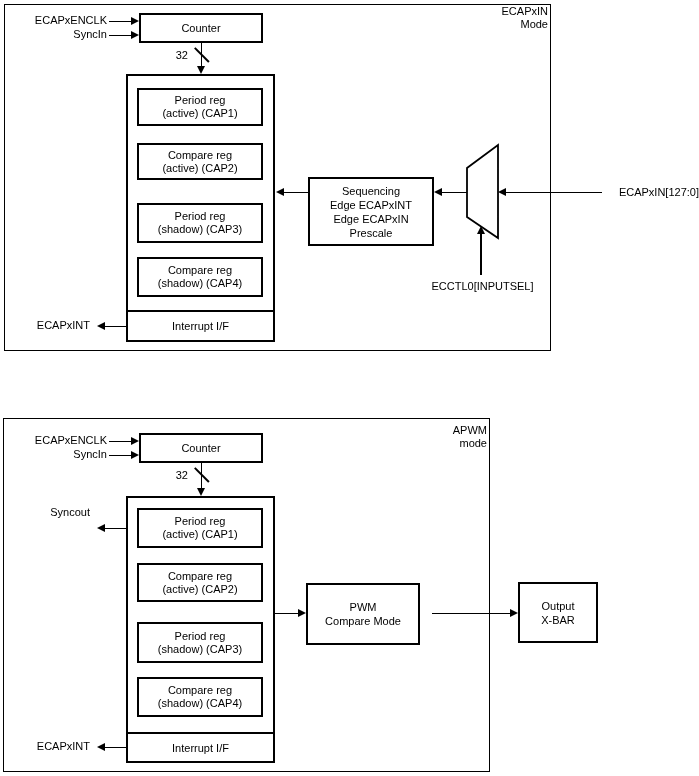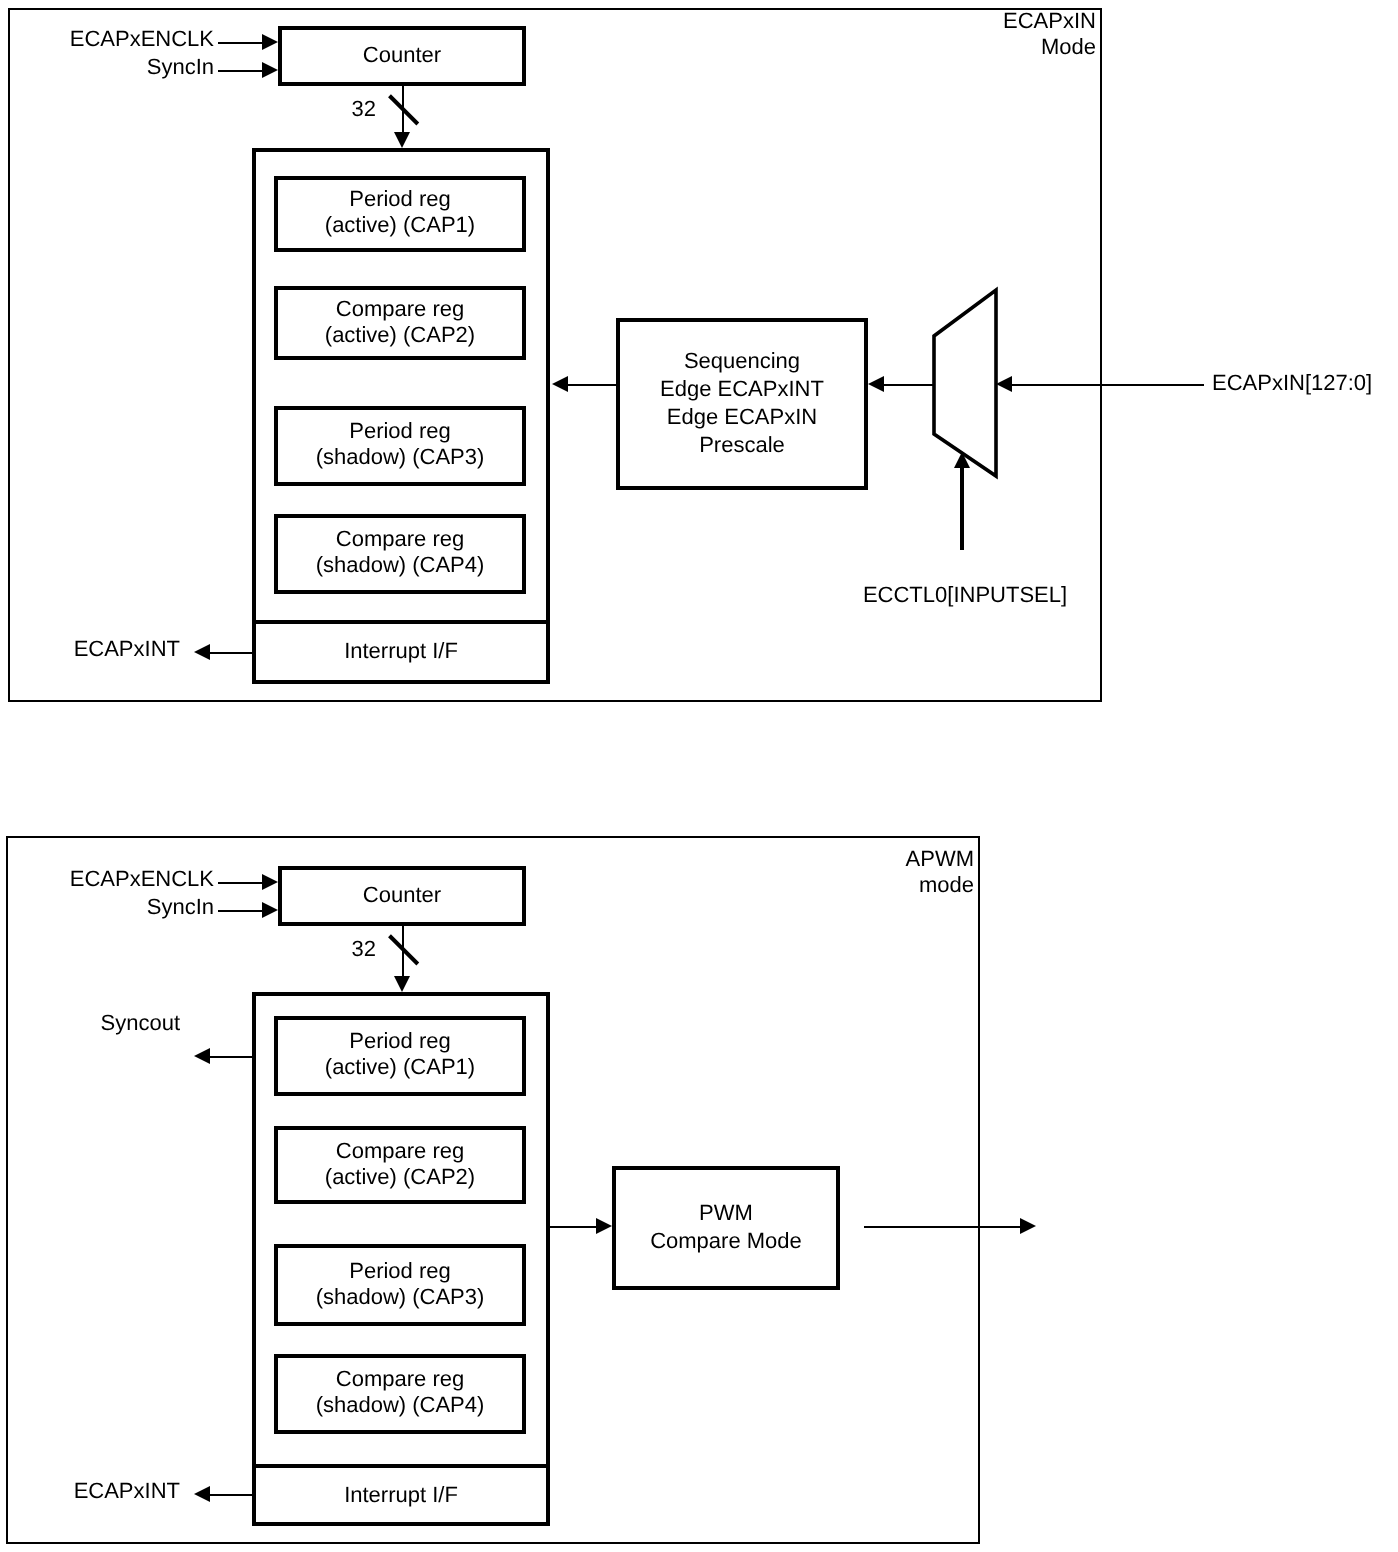--- a/index.html
+++ b/index.html
@@ -10,21 +10,21 @@
   .box  { position:absolute; border:2px solid #000; background:#fff; box-sizing:border-box; }
   .thin { border-width:1.5px; }
   .flexcol {
     display:flex; flex-direction:column; justify-content:center; align-items:center;
     text-align:center; font-size:11px; line-height:13px;
   }
   .flexmid {
     display:flex; justify-content:center; align-items:center;
     text-align:center; font-size:11px;
   }
-  .lbl { position:absolute; font-size:11px; line-height:13px; white-space:nowrap; }
+  .lbl { position:absolute; font-size:11px; line-height:13px; white-space:nowrap;text-align:right; }
   .r { text-align:right; }
   .c { text-align:center; }
   .hline { position:absolute; height:1.5px; background:#000; }
   .vline { position:absolute; width:1.5px; background:#000; }
   .slash { position:absolute; width:20px; height:1.5px; background:#000; transform:rotate(45deg); }
   .arr { position:absolute; width:0; height:0; }
   .arr-r { border-left:8px solid #000; border-top:4.5px solid transparent; border-bottom:4.5px solid transparent; }
   .arr-l { border-right:8px solid #000; border-top:4.5px solid transparent; border-bottom:4.5px solid transparent; }
   .arr-d { border-top:8px solid #000; border-left:4.5px solid transparent; border-right:4.5px solid transparent; }
   .arr-u { border-bottom:8px solid #000; border-left:4.5px solid transparent; border-right:4.5px solid transparent; }
@@ -78,21 +78,21 @@
   </div>
   <div class="box flexcol" style="left:137px;top:257px;width:126px;height:40px">
     <span>Compare reg</span>
     <span>(shadow) (CAP4)</span>
   </div>
 
   <div class="lbl r" style="left:18px;top:319px;width:72px">ECAPxINT</div>
   <div class="hline" style="left:105px;top:325.5px;width:21px"></div>
   <div class="arr arr-l" style="left:97px;top:321.5px"></div>
 
-  <div class="box flexcol" style="left:308px;top:159px;width:126px;height:86px;line-height:14px">
+  <div class="box flexcol" style="left:308px;top:177px;width:126px;height:69px;line-height:14px">
     <span>Sequencing</span>
     <span>Edge ECAPxINT</span>
     <span>Edge ECAPxIN</span>
     <span>Prescale</span>
   </div>
 
   <div class="hline" style="left:284px;top:191.5px;width:24px"></div>
   <div class="arr arr-l" style="left:276px;top:187.5px"></div>
 
   <svg class="mux" style="left:460px;top:140px" width="45" height="105" viewBox="0 0 45 105">
@@ -101,21 +101,21 @@
 
   <div class="hline" style="left:442px;top:191.5px;width:25px"></div>
   <div class="arr arr-l" style="left:434px;top:187.5px"></div>
 
   <div class="hline" style="left:506px;top:191.5px;width:96px"></div>
   <div class="arr arr-l" style="left:498px;top:187.5px"></div>
   <div class="lbl" style="left:606px;top:186px;width:93px">ECAPxIN[127:0]</div>
 
   <div class="vline" style="left:480px;top:234px;height:41px"></div>
   <div class="arr arr-u" style="left:476.5px;top:226px"></div>
-  <div class="lbl c" style="left:426px;top:292px;width:113px">ECCTL0[INPUTSEL]</div>
+  <div class="lbl c" style="left:426px;top:280px;width:113px">ECCTL0[INPUTSEL]</div>
 
   <div class="box thin" style="left:3px;top:418px;width:487px;height:354px"></div>
 
   <div class="lbl r" style="left:407px;top:424px;width:80px">
     <div>APWM</div>
     <div>mode</div>
   </div>
 
   <div class="box flexmid" style="left:139px;top:433px;width:124px;height:30px">
     <span>Counter</span>
@@ -168,14 +168,18 @@
   <div class="arr arr-r" style="left:298px;top:608.5px"></div>
 
   <div class="box flexcol" style="left:306px;top:583px;width:114px;height:62px;line-height:14px">
     <span>PWM</span>
     <span>Compare Mode</span>
   </div>
 
   <div class="hline" style="left:432px;top:612.5px;width:79px"></div>
   <div class="arr arr-r" style="left:510px;top:608.5px"></div>
 
+  <div class="box flexcol" style="left:518px;top:582px;width:80px;height:61px;line-height:14px">
+    <span>Output</span>
+    <span>X-BAR</span>
+  </div>
 
 </div>
 
 </body></html>

